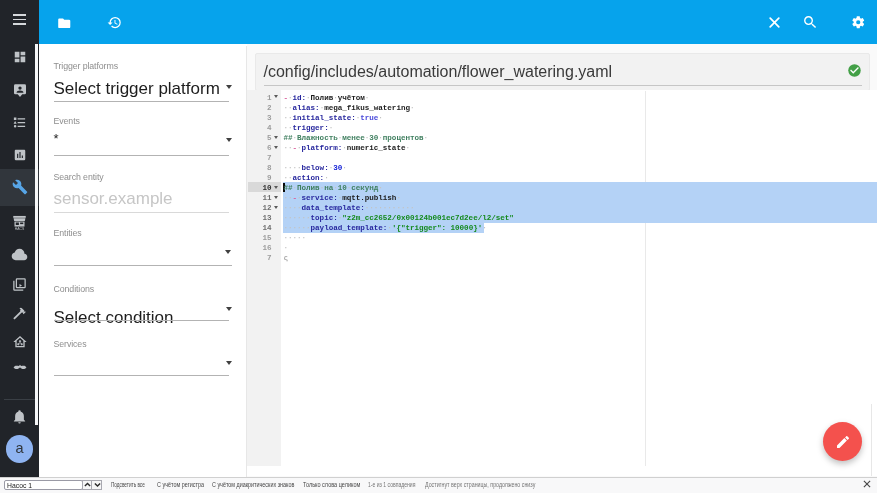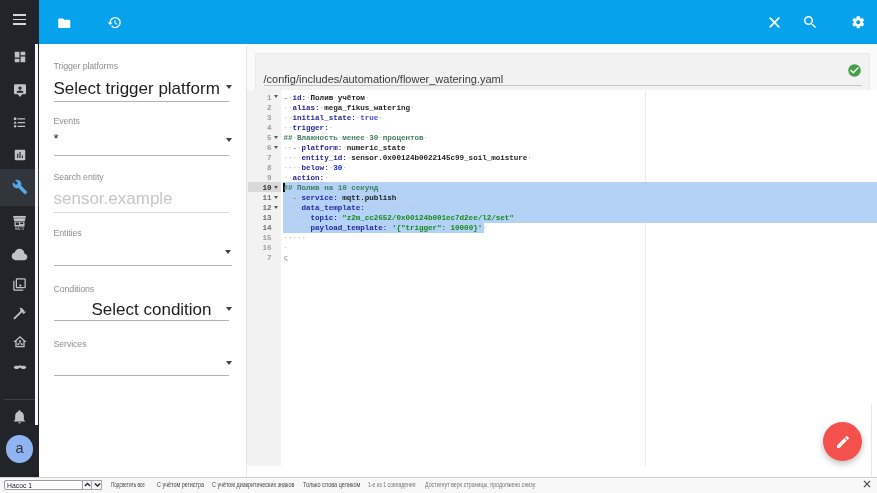--- a/index.html
+++ b/index.html
@@ -111,28 +111,28 @@
 <div class="val" style="left:53.5px;top:130.5px;font-size:13px">*</div>
 <div class="arr" style="left:226px;top:137.5px"></div>
 <div class="ul" style="left:53.5px;top:154.5px;width:175.0px;background:#b3b3b3"></div>
 <div class="lbl" style="left:53.5px;top:172px">Search entity</div>
 <div class="val" style="left:53.5px;top:188.5px;color:#c6c6c6">sensor.example</div>
 <div class="ul" style="left:53.5px;top:211.5px;width:175.0px;background:#d9d9d9"></div>
 <div class="lbl" style="left:53.5px;top:227.5px">Entities</div>
 <div class="arr" style="left:225px;top:249.5px"></div>
 <div class="ul" style="left:53.5px;top:264.5px;width:178.5px;background:#b3b3b3"></div>
 <div class="lbl" style="left:53.5px;top:284px">Conditions</div>
-<div class="val" style="left:53.5px;top:300px;margin-left:38px;">Select condition</div>
+<div class="val" style="left:53.5px;top:308px;">Select condition</div>
 <div class="arr" style="left:226px;top:306.5px"></div>
 <div class="ul" style="left:53.5px;top:320px;width:175.0px;background:#b3b3b3"></div>
 <div class="lbl" style="left:53.5px;top:339px">Services</div>
 <div class="arr" style="left:226px;top:360.5px"></div>
 <div class="ul" style="left:53.5px;top:374.5px;width:175.0px;background:#b3b3b3"></div>
 <div class="abs" style="left:255px;top:53px;width:614.5px;height:38px;background:#f2f2f2;border:1px solid #e9e9e9;border-radius:2px"></div>
-<div class="abs" style="left:263.5px;top:73px;font-size:11px;color:#3a3a3a">/config/includes/automation/flower_watering.yaml</div>
+<div class="abs" style="left:263.5px;top:63px;font-size:16px;color:#3a3a3a">/config/includes/automation/flower_watering.yaml</div>
 <div class="abs" style="left:263.5px;top:84.5px;width:598px;height:1px;background:#c6c6c6"></div>
 <svg class="abs" style="left:846.5px;top:62.5px" width="15" height="15" viewBox="0 0 24 24">
       <circle cx="12" cy="12" r="10" fill="#43a047"></circle>
       <path fill="#fff" d="M10,17L5,12L6.41,10.59L10,14.17L17.59,6.58L19,8L10,17Z"></path>
     </svg>
 <div class="abs" style="left:247px;top:90px;width:630px;height:386px;background:#fff"></div>
 <div class="abs" style="left:247px;top:90px;width:33.5px;height:376px;background:#f2f2f2"></div>
 <div class="abs" style="left:644.5px;top:90.5px;width:1px;height:375px;background:#e9e9e9"></div>
 <div class="abs" style="left:283px;top:182.44px;width:594px;height:40.24px;background:#b4d2f6"></div>
     <div class="abs" style="left:283px;top:222.68px;width:200.5px;height:10.06px;background:#b4d2f6"></div>
@@ -160,21 +160,20 @@
 <div class="fold" style="left:273.8px;top:185.84px"></div>
 <div class="fold" style="left:273.8px;top:195.90px"></div>
 <div class="fold" style="left:273.8px;top:205.96px"></div>
 <div class="abs" style="left:282.6px;top:182.9px;width:2.2px;height:9.6px;background:#0a0a0a"></div>
 <div class="cl" style="top:92.50px"><b class="m">-</b><i>·</i><b class="k">id:</b><i>·</i><b class="t">Полив</b><i>·</i><b class="t">учётом</b><i>·</i></div>
 <div class="cl" style="top:102.56px"><i>··</i><b class="k">alias:</b><i>·</i><b class="t">mega_fikus_watering</b><i>·</i></div>
 <div class="cl" style="top:112.62px"><i>··</i><b class="k">initial_state:</b><i>·</i><b class="b">true</b><i>·</i></div>
 <div class="cl" style="top:122.68px"><i>··</i><b class="k">trigger:</b><i>·</i></div>
 <div class="cl" style="top:132.74px"><b class="c">##</b><i>·</i><b class="c">Влажность</b><i>·</i><b class="c">менее</b><i>·</i><b class="c">30</b><i>·</i><b class="c">процентов</b><i>·</i></div>
 <div class="cl" style="top:142.80px"><i>··</i><b class="m">-</b><i>·</i><b class="k">platform:</b><i>·</i><b class="t">numeric_state</b><i>·</i></div>
-<div class="cl" style="top:152.86px"><i>····</i><b class="k">entity_id:</b><i>·</i><b class="t">sensor.0x00124b0022145c99_soil_moisture</b><i>·</i></div>
 <div class="cl" style="top:162.92px"><i>····</i><b class="k">below:</b><i>·</i><b class="n">30</b><i>·</i></div>
 <div class="cl" style="top:172.98px"><i>··</i><b class="k">action:</b><i>·</i></div>
 <div class="cl" style="top:183.04px"><b class="c">##</b><i>·</i><b class="c">Полив</b><i>·</i><b class="c">на</b><i>·</i><b class="c">10</b><i>·</i><b class="c">секунд</b><i>·</i></div>
 <div class="cl" style="top:193.10px"><i>··</i><b class="m">-</b><i>·</i><b class="k">service:</b><i>·</i><b class="t">mqtt.publish</b><i>·</i></div>
 <div class="cl" style="top:203.16px"><i>····</i><b class="k">data_template:</b><i>···········</i></div>
 <div class="cl" style="top:213.22px"><i>······</i><b class="k">topic:</b><i>·</i><b class="s">"z2m_cc2652/0x00124b001ec7d2ee/l2/set"</b></div>
 <div class="cl" style="top:223.28px"><i>······</i><b class="k">payload_template:</b><i>·</i><b class="s">'{"trigger":&nbsp;10000}'</b><i>·</i></div>
 <div class="cl" style="top:233.34px"><i>·····</i></div>
 <div class="cl" style="top:243.40px"><i>·</i></div>
 <div class="cl" style="top:253.46px"><b class="g">ς</b></div>

